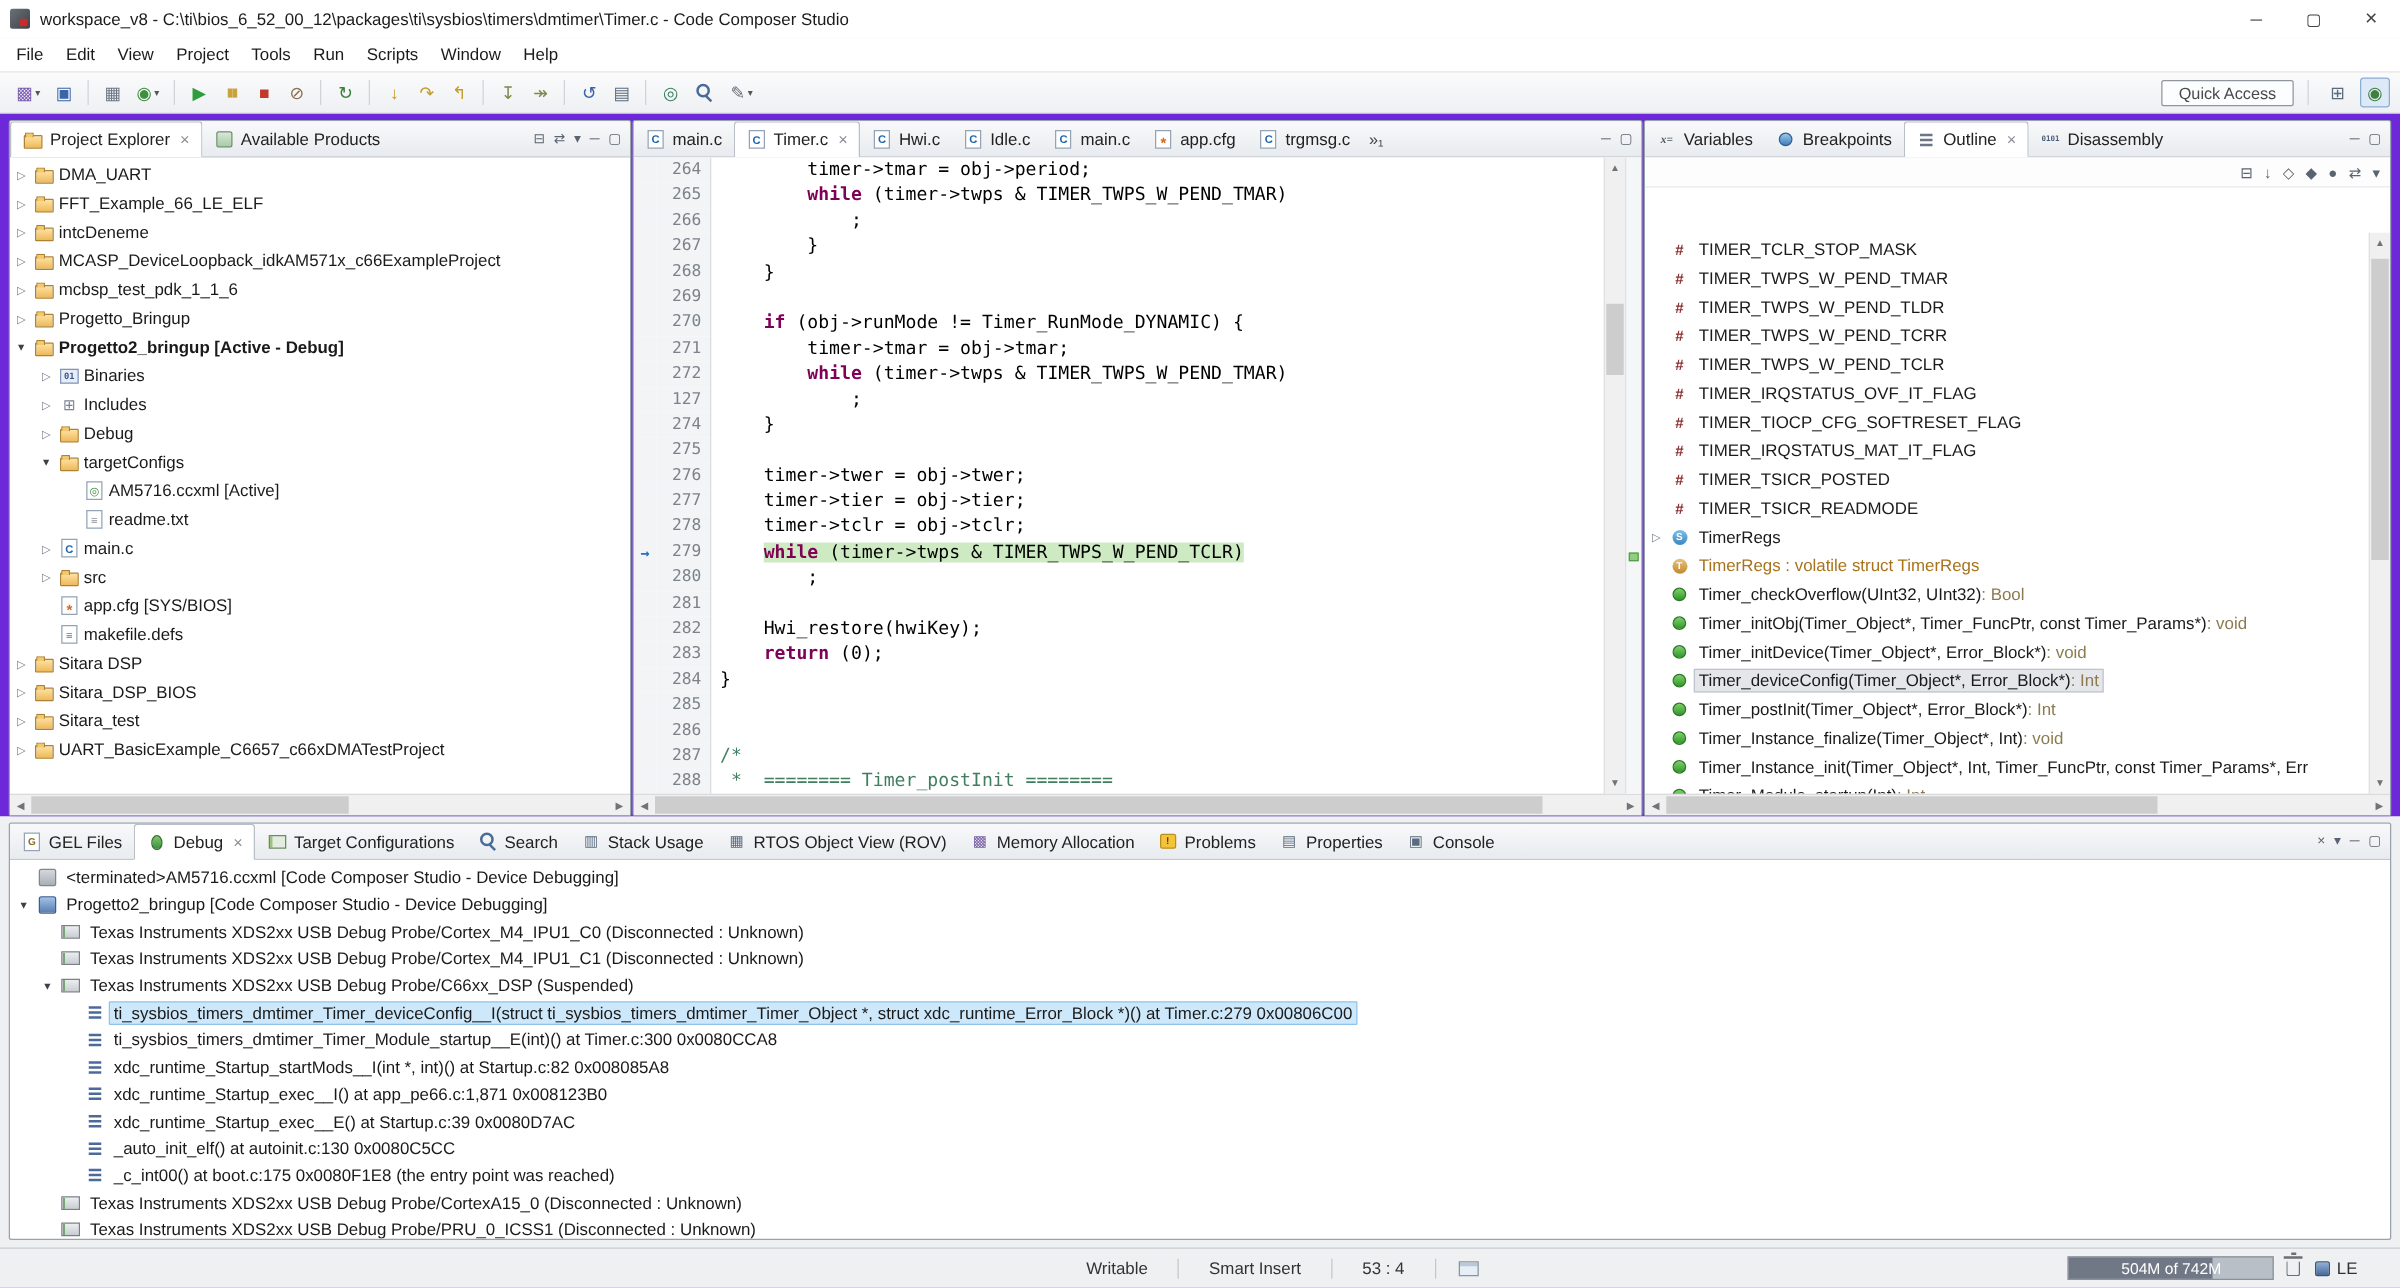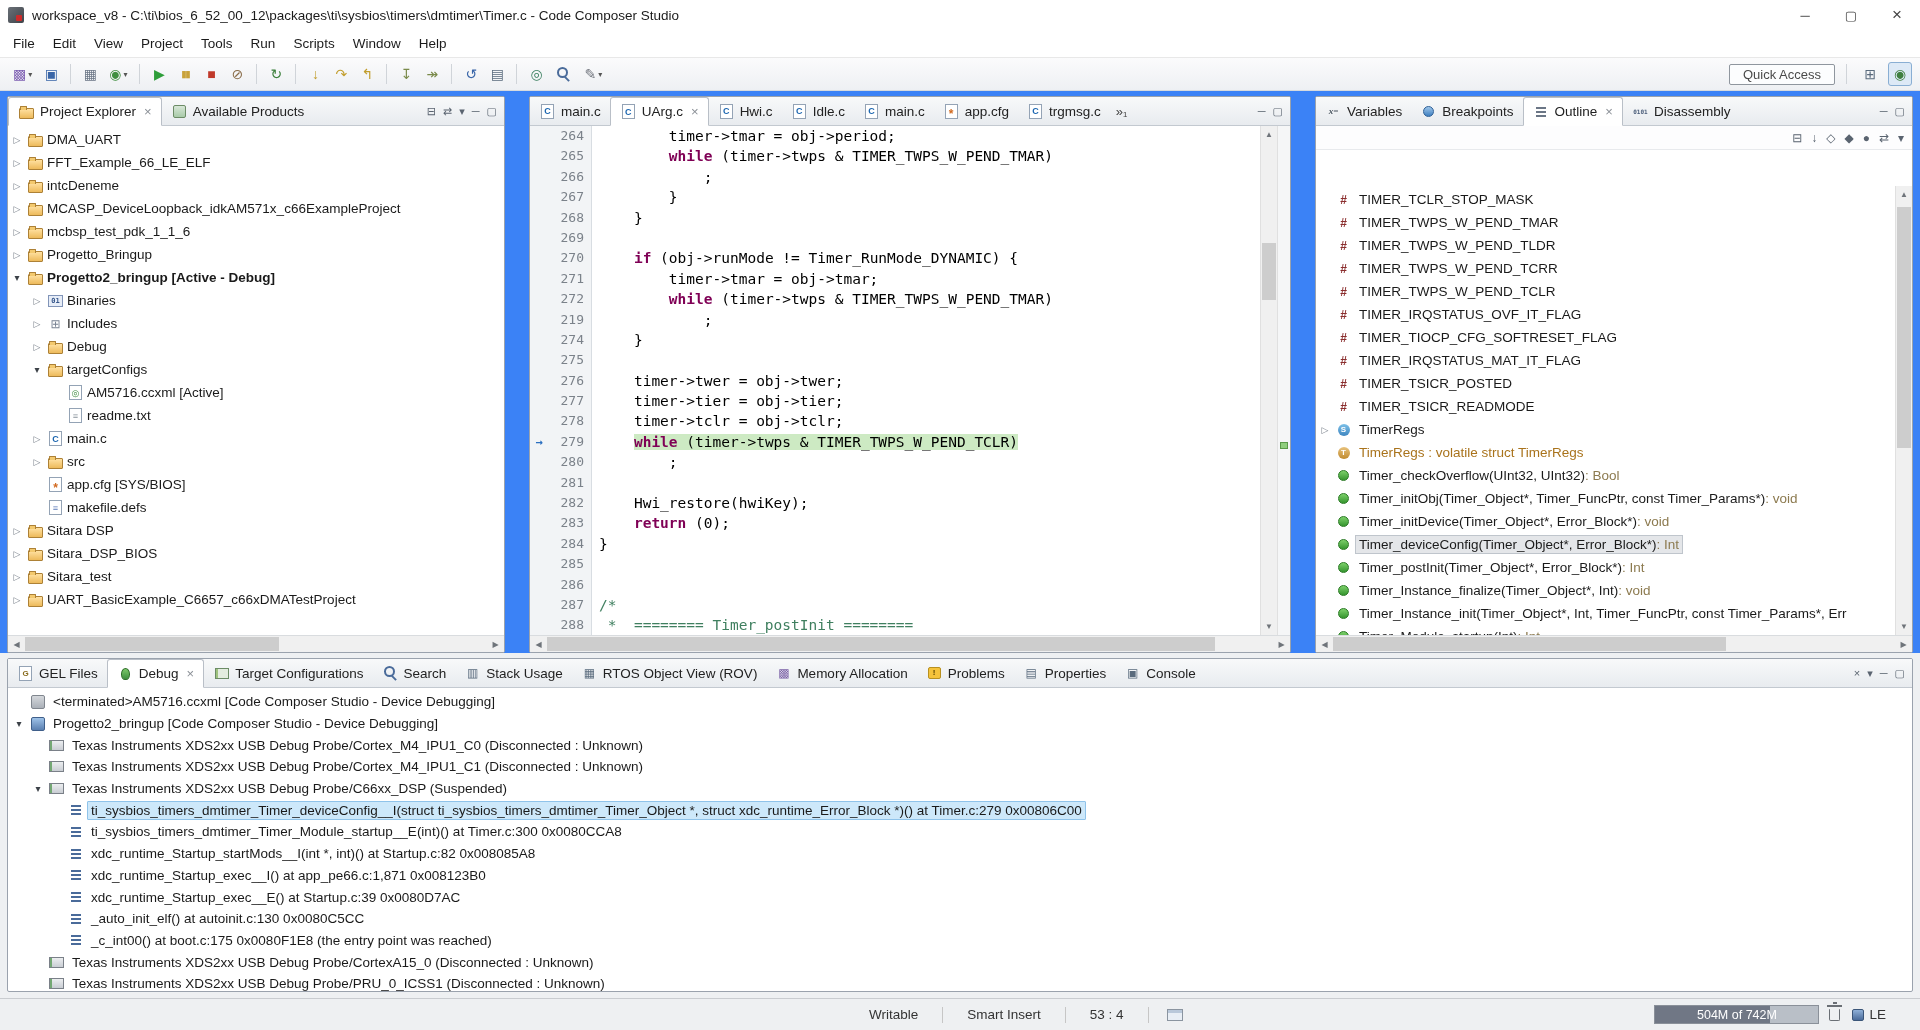--- a/index.html
+++ b/index.html
@@ -26,21 +26,21 @@
   .tb-right { margin-left:auto; display:flex; align-items:center; gap:6px; }
   .tb-btn { height:24px; min-width:24px; padding:2px 4px; display:flex; align-items:center; justify-content:center; gap:1px; border-radius:3px; border:1px solid transparent; }
   .tb-btn.pressed { background:#dde9f6; border:1px solid #89aed3; }
   .tb-glyph { font-size:14px; line-height:1; }
   .tb-glyph.sm { font-size:9px; letter-spacing:-1px; font-weight:bold; }
   .dd { font-size:8px; color:#555; margin-left:1px; }
   .tb-sep { width:1px; height:20px; background:#d0d4d9; margin:0 5px; flex:none; }
   .quick-access { border:1px solid #8f969e; background:#fcfdfe; color:#4a4a4a; font-size:13px; padding:2px 13px; border-radius:2px; }
 
   
-  .main { height:562px; flex:none; display:flex; gap:24px; padding:5px 7px 0 7px; background:#3b82f6; }
+  .main { height:562px; flex:none; display:flex; gap:1px; padding:5px 7px 0 7px; background:#6d28d9; }
   .panel { background:#fff; border:1px solid #9aa2ad; border-radius:2px; display:flex; flex-direction:column; overflow:hidden; }
   .panel.left { width:498px; flex:none; }
   .panel.center { flex:1; }
   .panel.right { width:598px; flex:none; }
   .bottom-wrap { height:345px; flex:none; padding:5px 7px 6px 7px; }
   .panel.bottom { height:100%; }
 
   
   .tabrow { height:29px; flex:none; display:flex; align-items:stretch; background:linear-gradient(#f8f9fa,#e8ebef); border-bottom:1px solid #c3c9d0; }
   .tabs { display:flex; align-items:stretch; }
@@ -405,21 +405,21 @@
 
     <div class="panel center">
       <div class="tabrow">
         <div class="tabs">
             <div class="tab">
               <span class="ic ic-cfile"></span>
               <span class="tab-label">main.c</span>
             </div>
             <div class="tab active">
               <span class="ic ic-cfile"></span>
-              <span class="tab-label">UArg.c</span>
+              <span class="tab-label">Timer.c</span>
               <span class="tab-close">×</span>
             </div>
             <div class="tab">
               <span class="ic ic-cfile"></span>
               <span class="tab-label">Hwi.c</span>
             </div>
             <div class="tab">
               <span class="ic ic-cfile"></span>
               <span class="tab-label">Idle.c</span>
             </div>
@@ -484,21 +484,21 @@
               <span class="lnum">271</span>
               <span class="ltext"><span class=""><span class="tk-p">        timer-&gt;tmar = obj-&gt;tmar;</span></span></span>
             </div>
             <div class="cline">
               <span class="ann"></span>
               <span class="lnum">272</span>
               <span class="ltext"><span class=""><span class="tk-p">        </span><span class="tk-k">while</span><span class="tk-p"> (timer-&gt;twps &amp; TIMER_TWPS_W_PEND_TMAR)</span></span></span>
             </div>
             <div class="cline">
               <span class="ann"></span>
-              <span class="lnum">219</span>
+              <span class="lnum">127</span>
               <span class="ltext"><span class=""><span class="tk-p">            ;</span></span></span>
             </div>
             <div class="cline">
               <span class="ann"></span>
               <span class="lnum">274</span>
               <span class="ltext"><span class=""><span class="tk-p">    }</span></span></span>
             </div>
             <div class="cline">
               <span class="ann"></span>
               <span class="lnum">275</span>

